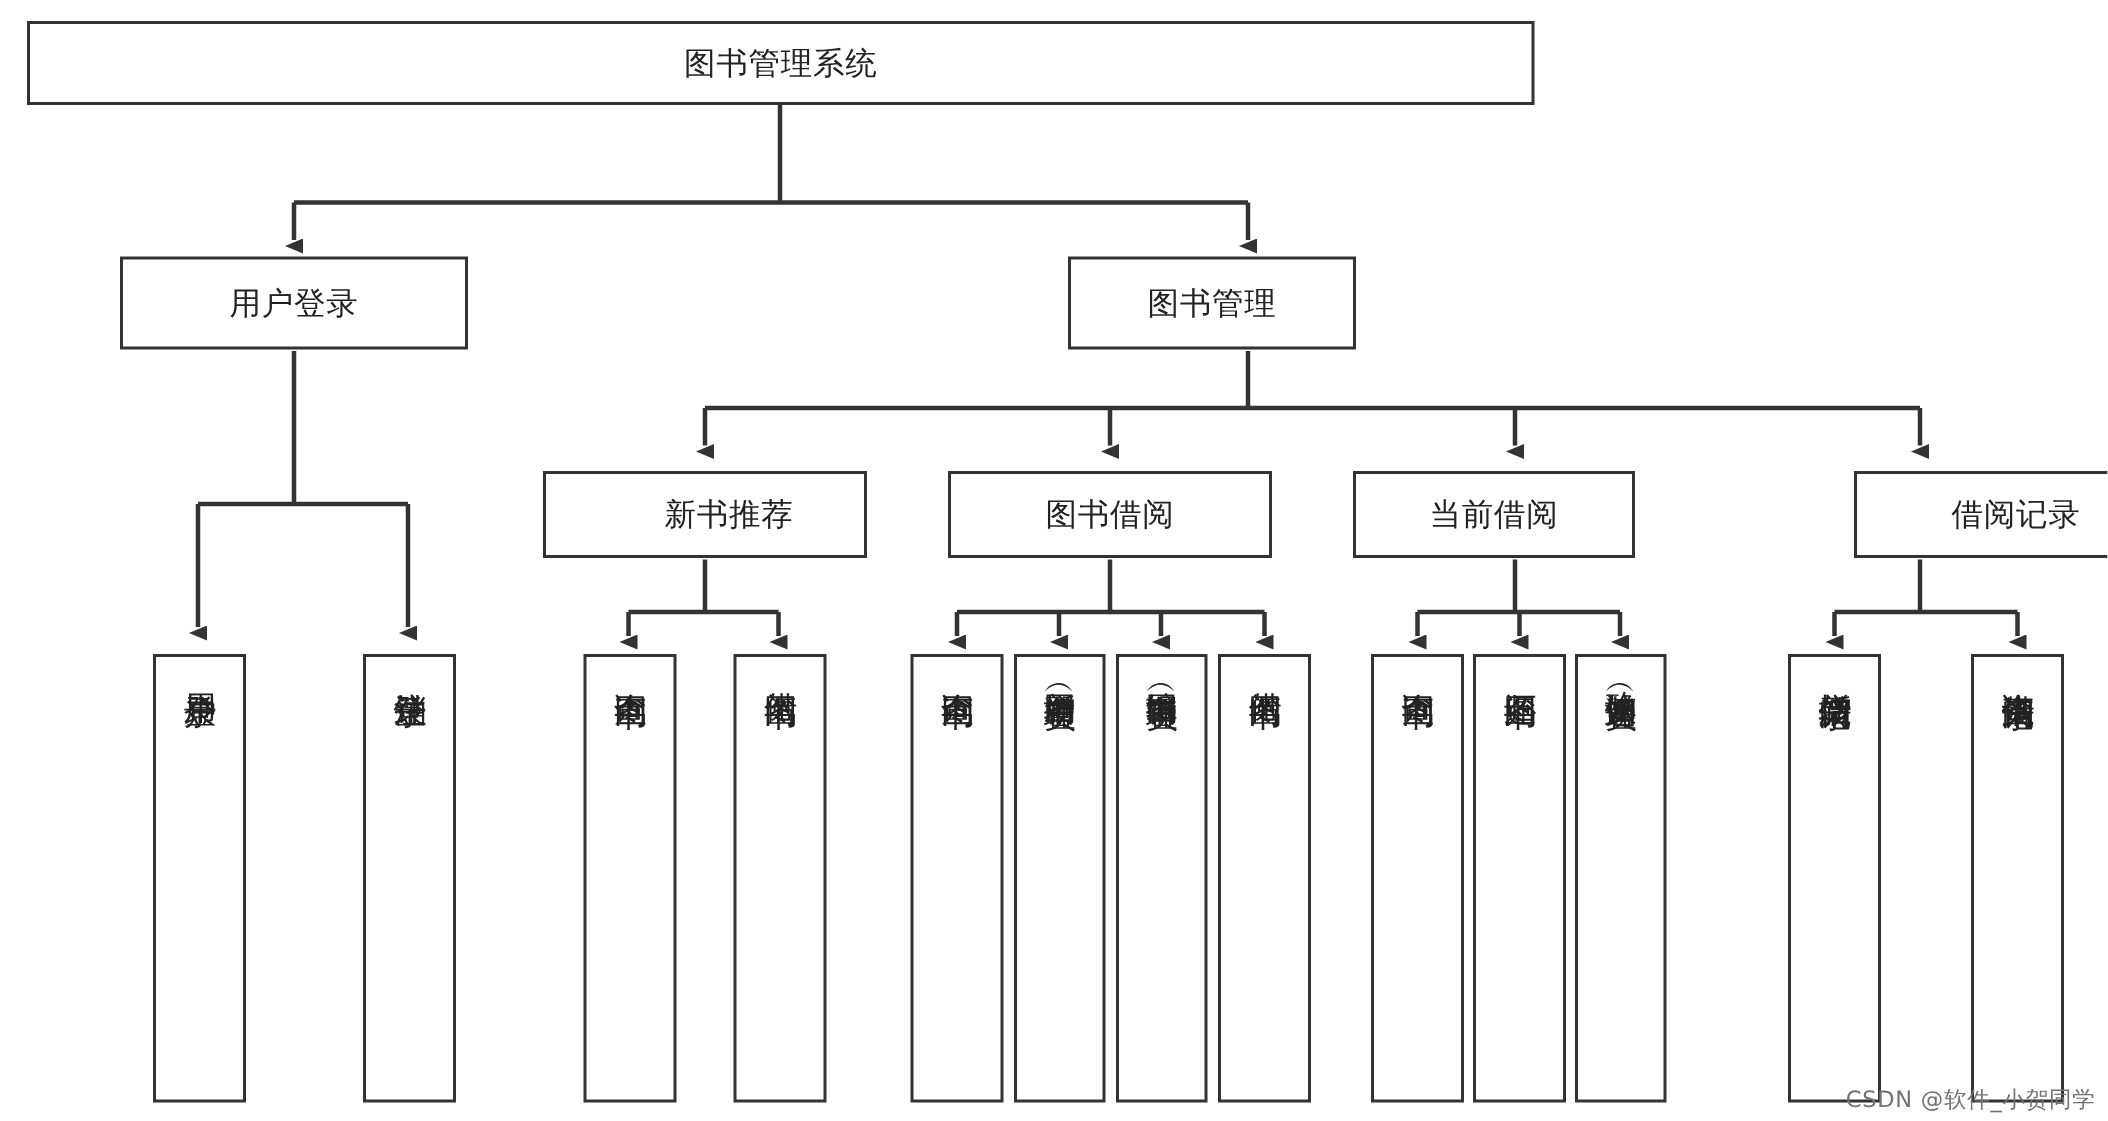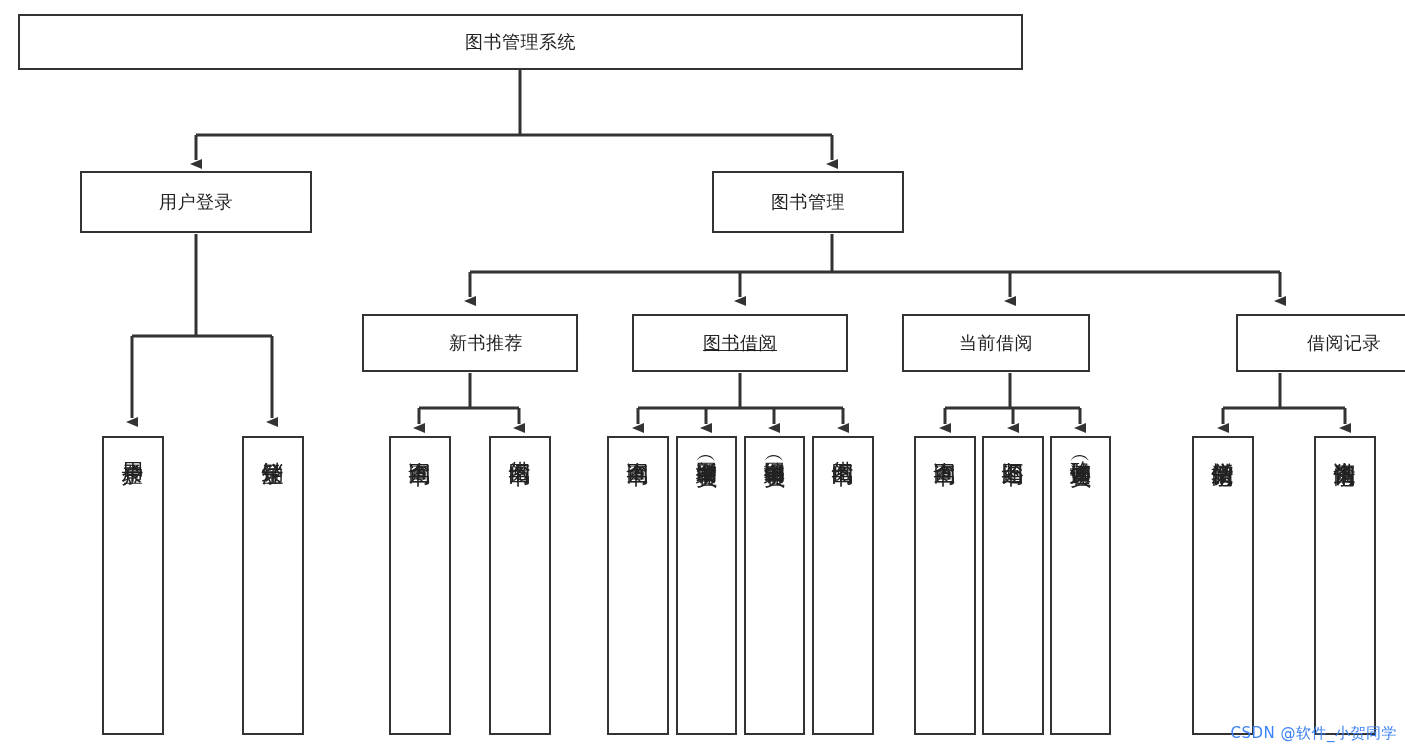--- a/index.html
+++ b/index.html
@@ -37,21 +37,21 @@
     color: #222222;
     overflow: hidden;
   }
   .node .label {
     display: block;
     text-align: center;
     line-height: 1.18;
     letter-spacing: 0.5px;
   }
   .node.horiz .label {
-    font-size: 18px;
+    font-size: 21px;
     white-space: nowrap;
   }
   .node.vert {
     align-items: flex-start;
     padding-top: 6px;
   }
   .node.vert .label {
     writing-mode: vertical-rl;
     text-orientation: upright;
     font-size: 22px;
@@ -60,21 +60,21 @@
     white-space: nowrap;
   }
   .node.vert.tall .label {
     font-size: 21px;
   }
   #watermark {
     position: absolute;
     right: 8px;
     bottom: 4px;
     font-size: 15px;
-    color: #3b82f6;
+    color: #737373;
     letter-spacing: 0.5px;
     white-space: nowrap;
   }
 </style>
 </head>
 <body>
 
 <div id="canvas">
 
   <svg id="edges" viewBox="0 0 1405 747" width="1405" height="747">
@@ -136,21 +136,21 @@
   </div>
 
   <div class="node horiz" style="left:712px; top:171px; width:192px; height:62px;">
     <span class="label">图书管理</span>
   </div>
 
   <div class="node horiz" style="left:362px; top:314px; width:216px; height:58px;padding-left:32px;">
     <span class="label">新书推荐</span>
   </div>
 
-  <div class="node horiz" style="left:632px; top:314px; width:216px; height:58px;text-decoration:underline;">
+  <div class="node horiz" style="left:632px; top:314px; width:216px; height:58px;">
     <span class="label">图书借阅</span>
   </div>
 
   <div class="node horiz" style="left:902px; top:314px; width:188px; height:58px;">
     <span class="label">当前借阅</span>
   </div>
 
   <div class="node horiz" style="left:1236px; top:314px; width:216px; height:58px;">
     <span class="label">借阅记录</span>
   </div>

